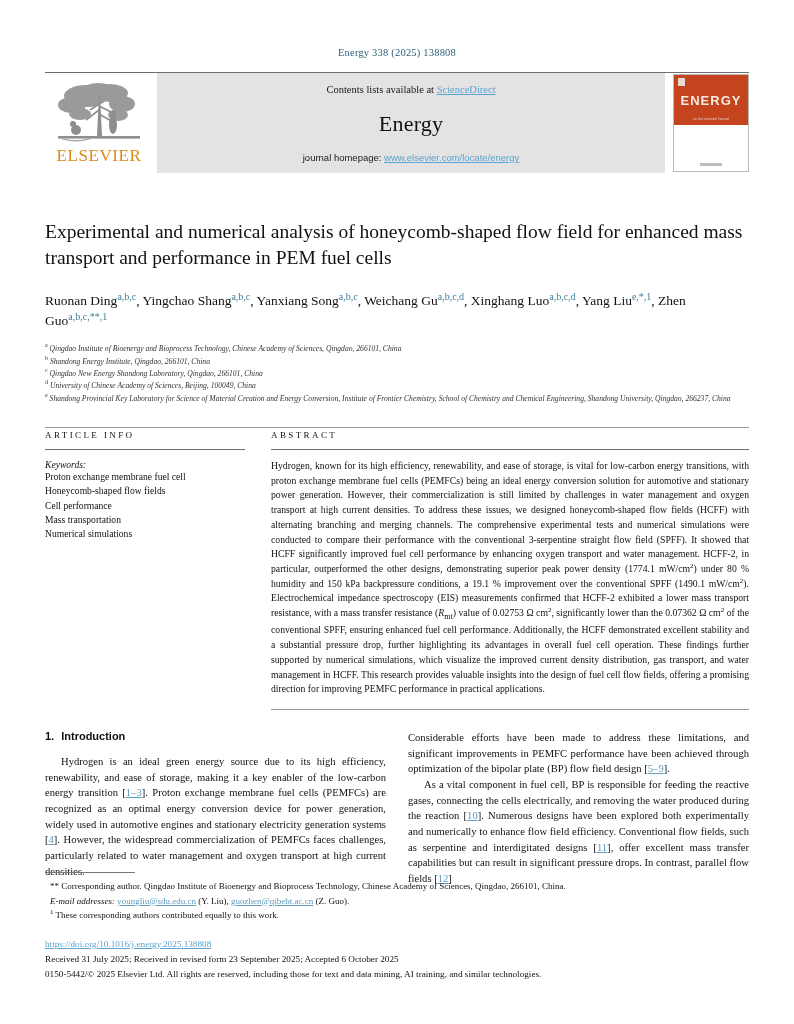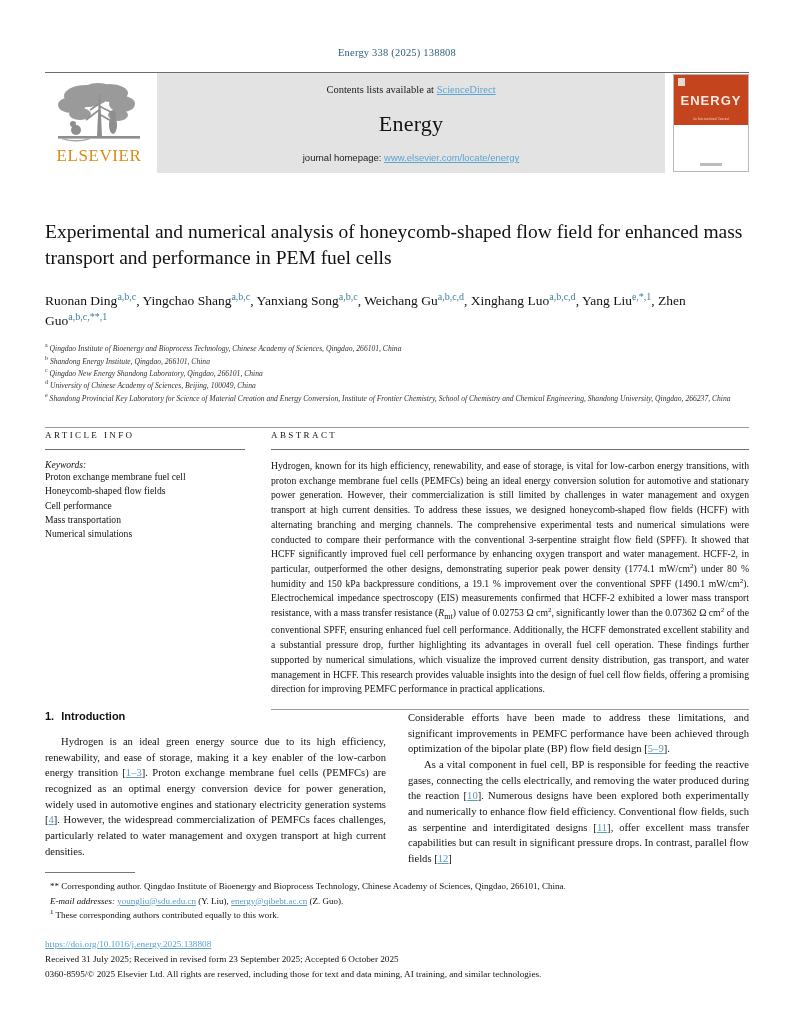--- a/index.html
+++ b/index.html
@@ -221,20 +221,21 @@
   }
   .abstract-text sup { font-size: 7px; vertical-align: super; line-height: 0; }
   .abstract-text i { font-style: italic; }
   .abs-rule-bottom {
     border-bottom: 1px solid #9a9a9a;
     margin-top: 12px;
   }
 
   
   .body-cols {
+    margin-top: 20px;
     display: flex;
     gap: 22px;
   }
   .bcol { flex: 1 1 0; }
   .h2 {
     font-family: "Liberation Sans", sans-serif;
     font-size: 11px;
     font-weight: bold;
     color: #111;
     margin: 0 0 12px 0;
@@ -389,22 +390,22 @@
         <p class="para noind"><span>Considerable efforts have been made to address these limitations, and significant improvements in PEMFC performance have been achieved through optimization of the bipolar plate (BP) flow field design [</span><a class="cite" href="#">5–9</a><span>].</span></p>
         <p class="para"><span>As a vital component in fuel cell, BP is responsible for feeding the reactive gases, connecting the cells electrically, and removing the water produced during the reaction [</span><a class="cite" href="#">10</a><span>]. Numerous designs have been explored both experimentally and numerically to enhance flow field efficiency. Conventional flow fields, such as serpentine and interdigitated designs [</span><a class="cite" href="#">11</a><span>], offer excellent mass transfer capabilities but can result in significant pressure drops. In contrast, parallel flow fields [</span><a class="cite" href="#">12</a><span>]</span></p>
       </div>
     </div>
 
   </div>
 
   <div class="footnotes">
     <div class="fn-rule"></div>
     <div class="fn"><span class="star">**</span><span> Corresponding author. Qingdao Institute of Bioenergy and Bioprocess Technology, Chinese Academy of Sciences, Qingdao, 266101, China.</span></div>
-    <div class="fn"><i>E-mail addresses:</i> <a class="mail" href="#">youngliu@sdu.edu.cn</a><span> (Y. Liu), </span><a class="mail" href="#">energy@qibebt.ac.cn</a><span> (Z. Guo).</span></div>
+    <div class="fn"><i>E-mail addresses:</i> <a class="mail" href="#">youngliu@sdu.edu.cn</a><span> (Y. Liu), </span><a class="mail" href="#">guozhen@qibebt.ac.cn</a><span> (Z. Guo).</span></div>
     <div class="fn"><sup>1</sup><span> These corresponding authors contributed equally to this work.</span></div>
 
     <div class="tail">
       <div><a class="doi" href="#">https://doi.org/10.1016/j.energy.2025.138808</a></div>
       <div>Received 31 July 2025; Received in revised form 23 September 2025; Accepted 6 October 2025</div>
-      <div>0360-8595/© 2025 Elsevier Ltd. All rights are reserved, including those for text and data mining, AI training, and similar technologies.</div>
+      <div>0150-5442/© 2025 Elsevier Ltd. All rights are reserved, including those for text and data mining, AI training, and similar technologies.</div>
     </div>
   </div>
 </div>
 
 </body></html>

